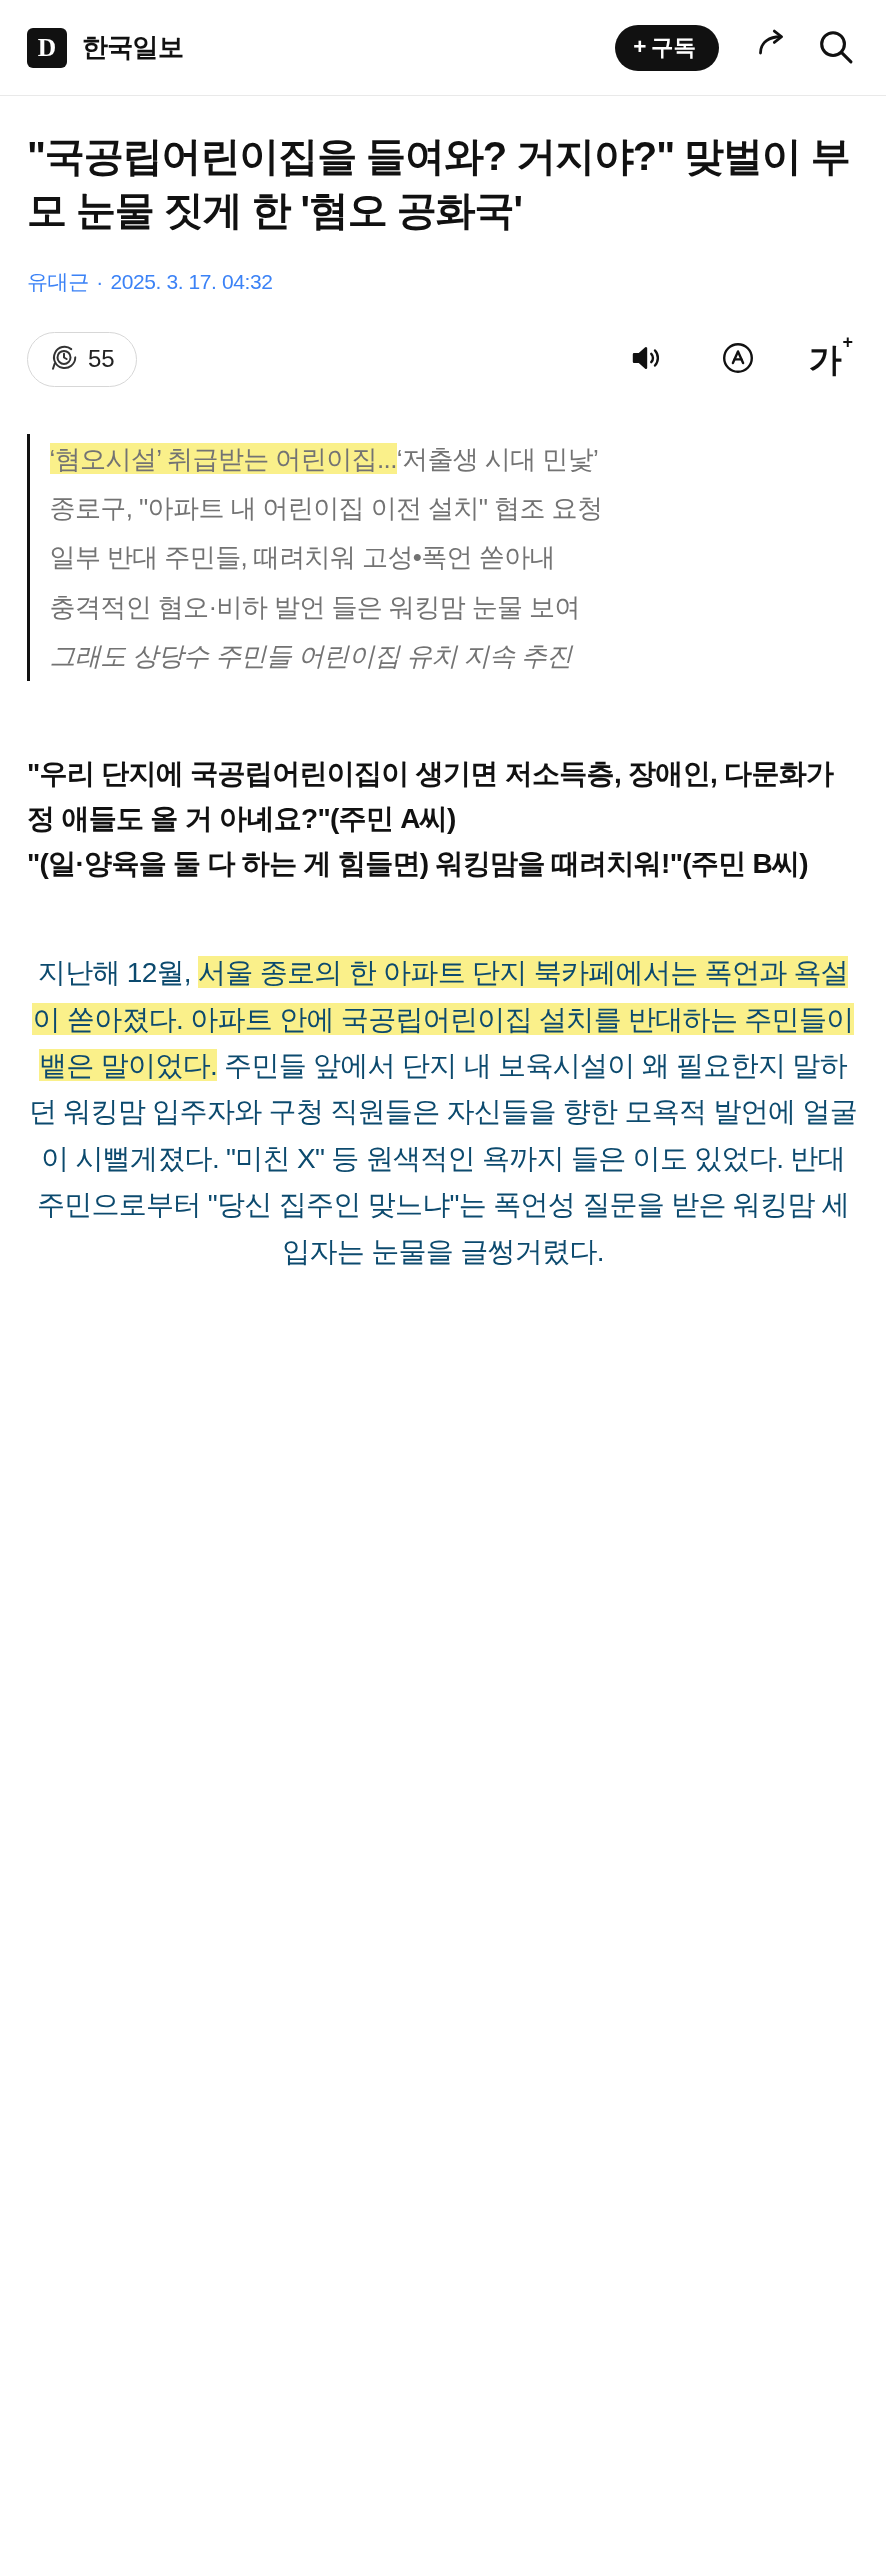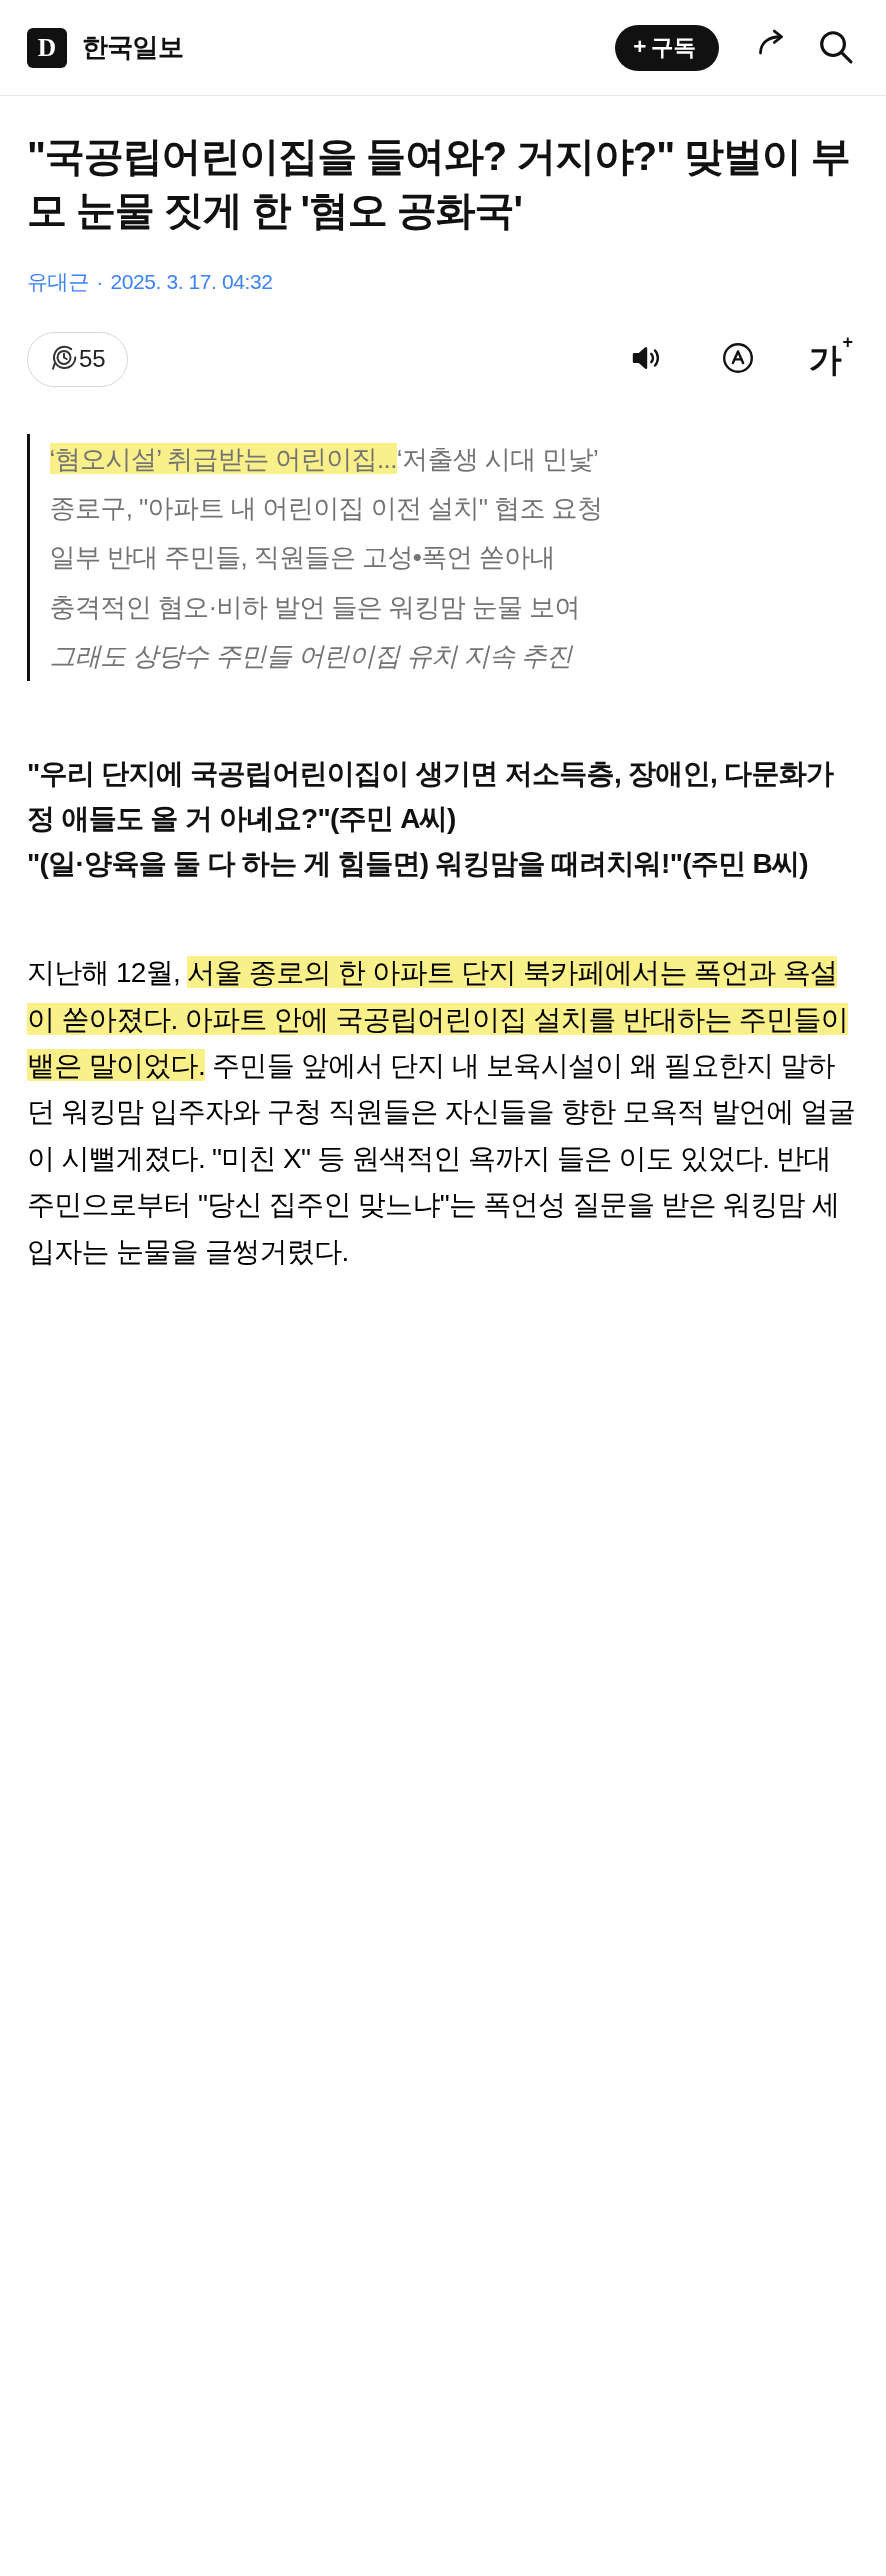--- a/index.html
+++ b/index.html
@@ -115,20 +115,21 @@
   
   .action-row {
     margin-top: 33px;
     display: flex;
     align-items: center;
     height: 60px;
   }
   .comment-pill {
     display: flex;
     align-items: center;
+    gap: 9px;
     border: 0.7px solid #d7d7d7;
     border-radius: 33px;
     height: 55px;
     padding: 0 21px;
     background: #ffffff;
     cursor: pointer;
   }
   .comment-count {
     font-size: 24px;
     color: #222222;
@@ -176,21 +177,22 @@
 
   
   .body-text {
     margin-top: 63px;
   }
   .body-text p {
     margin: 0;
     font-size: 28px;
     line-height: 1.66;
     letter-spacing: -0.7px;
-    color: #000000;
+    color: #0c4a6e;
+    text-align: center;
   }
 
   .clip { overflow: hidden; }
 </style>
 </head>
 <body>
 
 <div class="page">
 
   <div class="topbar">
@@ -275,21 +277,21 @@
           <span style="position:relative; display:inline-block; font-size:33px; font-weight:bold; line-height:1; color:#111111;">
             <span>가</span><sup style="font-size:18px; position:relative; top:-10.5px; left:0.7px;">+</sup>
           </span>
         </button>
       </div>
     </div>
 
     <div class="summary">
       <p><span class="hl">‘혐오시설’ 취급받는 어린이집...</span><span>‘저출생 시대 민낯’</span></p>
       <p>종로구, "아파트 내 어린이집 이전 설치" 협조 요청</p>
-      <p>일부 반대 주민들, 직원들은 고성•폭언 쏟아내</p>
+      <p>일부 반대 주민들, 때려치워 고성•폭언 쏟아내</p>
       <p>충격적인 혐오·비하 발언 들은 워킹맘 눈물 보여</p>
       <p>그래도 상당수 주민들 어린이집 유치 지속 추진</p>
     </div>
 
     <div class="lead-quotes">
       <p>"우리 단지에 국공립어린이집이 생기면 저소득층, 장애인, 다문화가정 애들도 올 거 아녜요?"(주민 A씨)</p>
       <p>"(일·양육을 둘 다 하는 게 힘들면) 워킹맘을 때려치워!"(주민 B씨)</p>
     </div>
 
     <div class="body-text clip">

